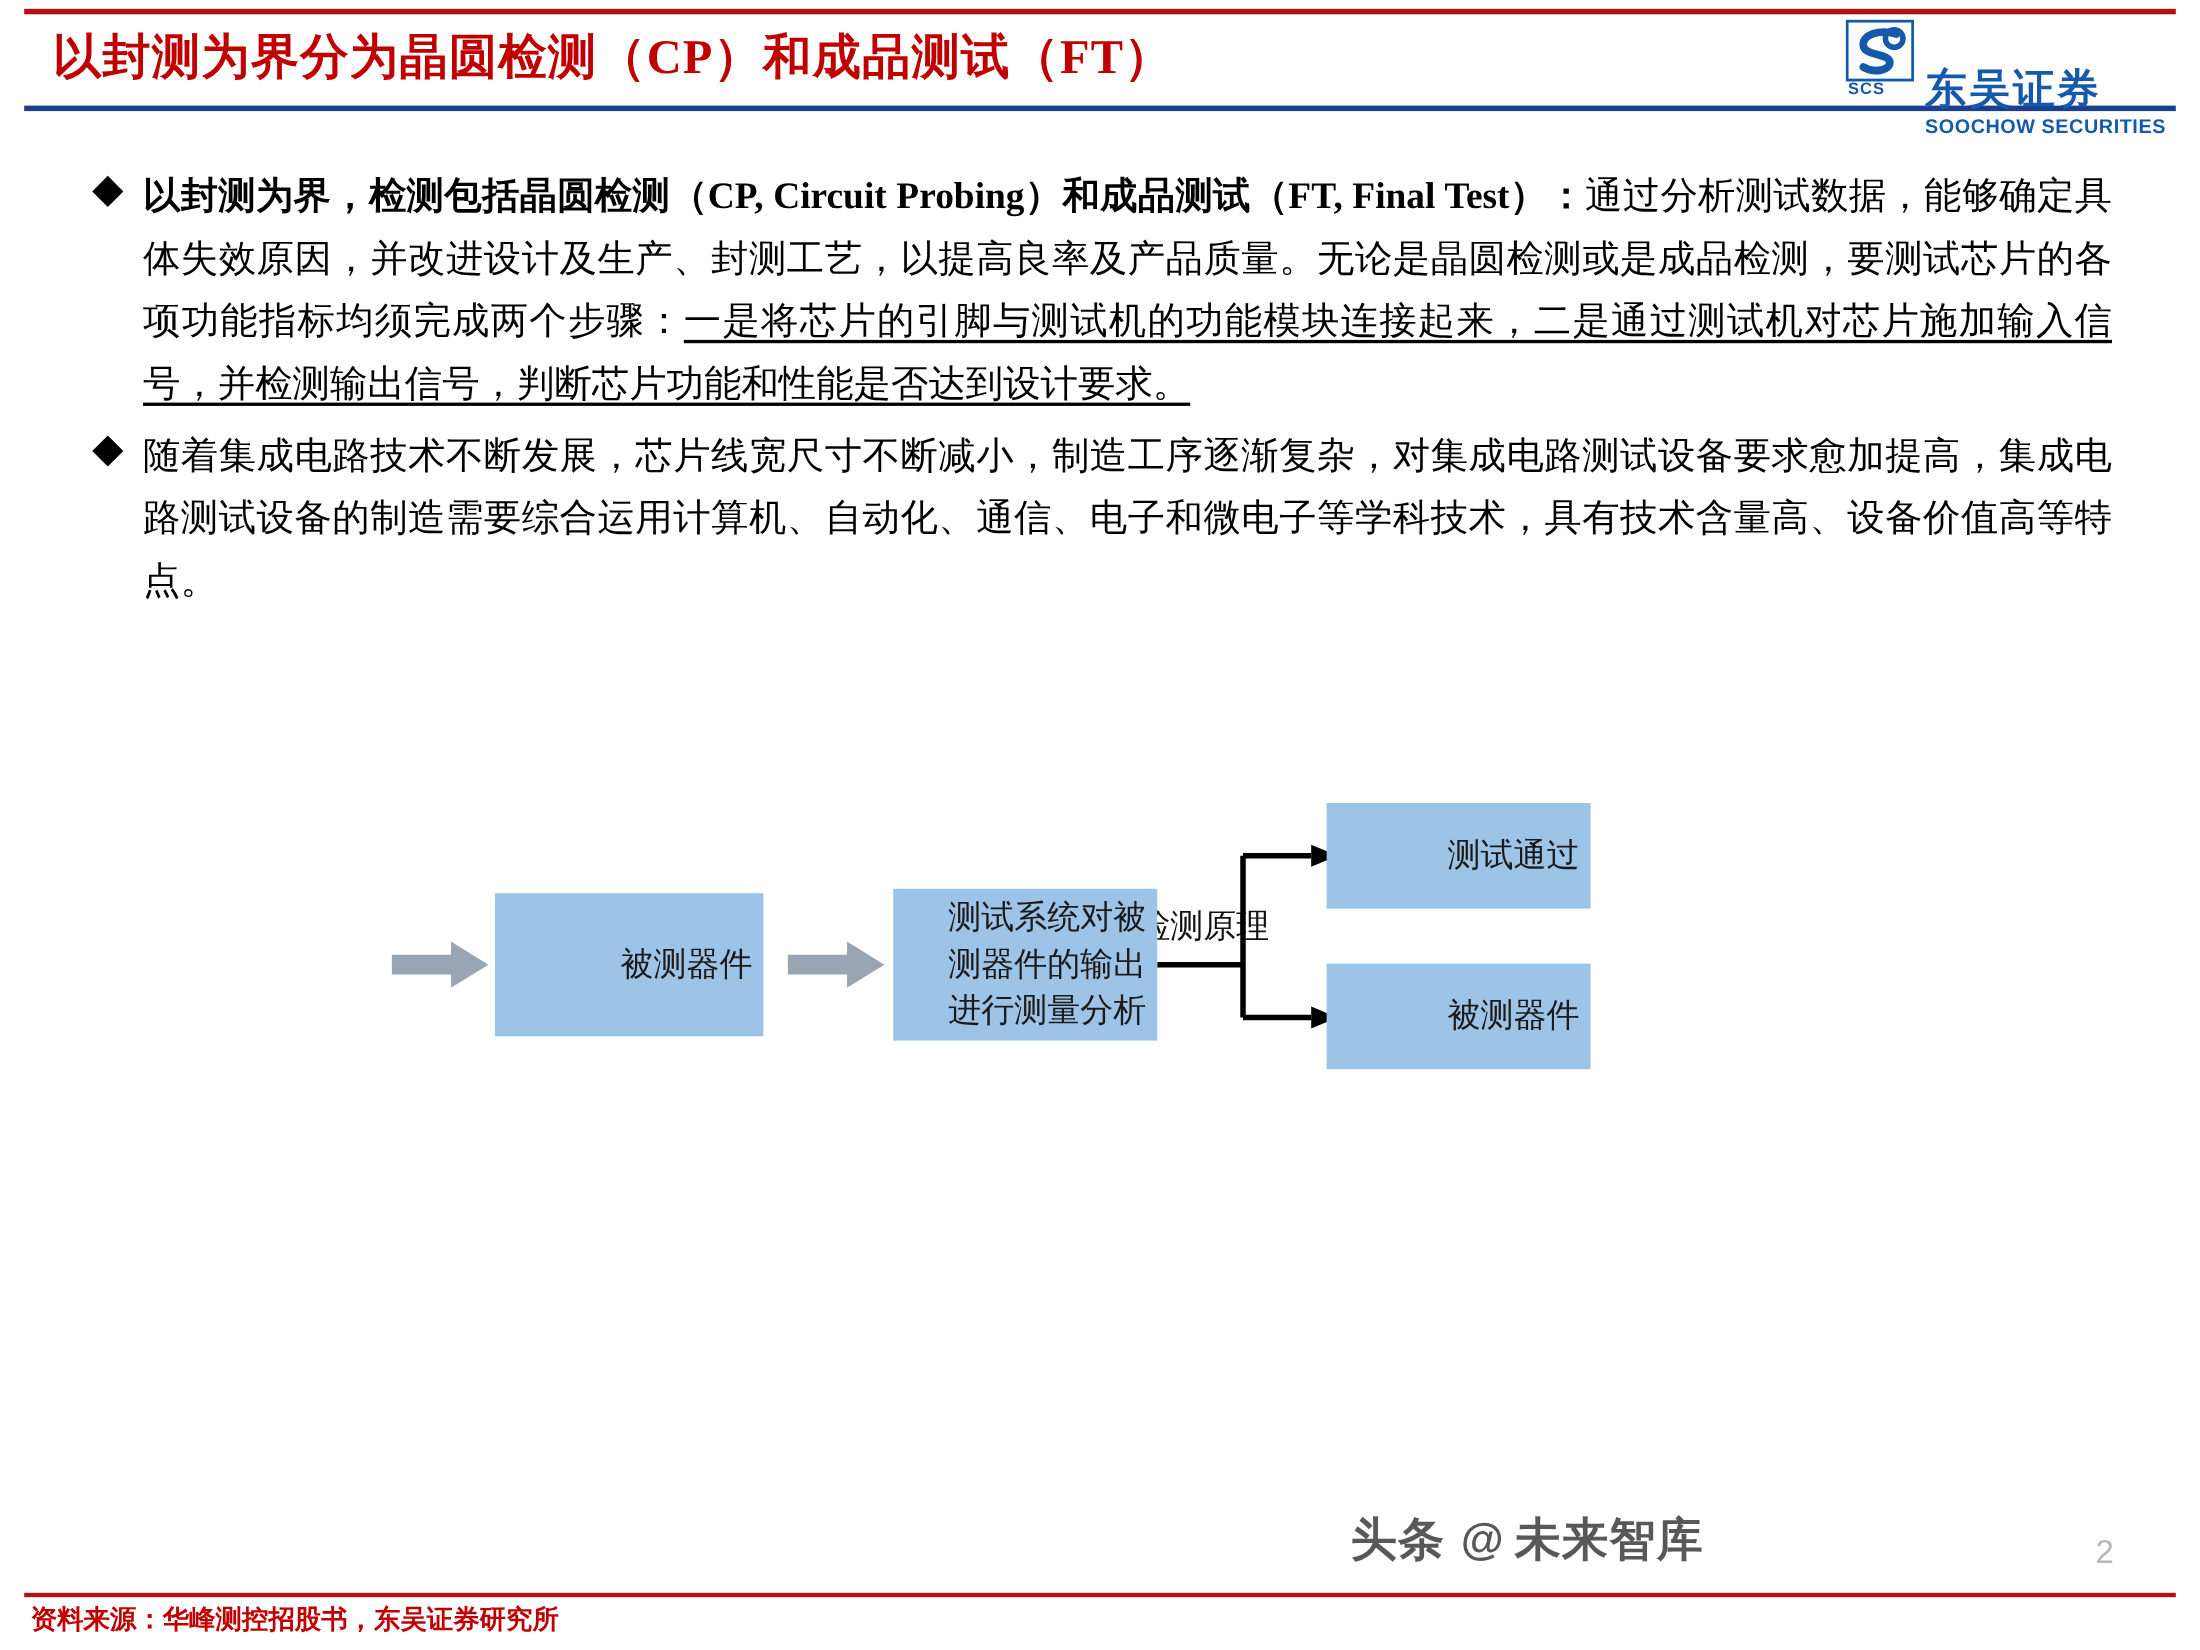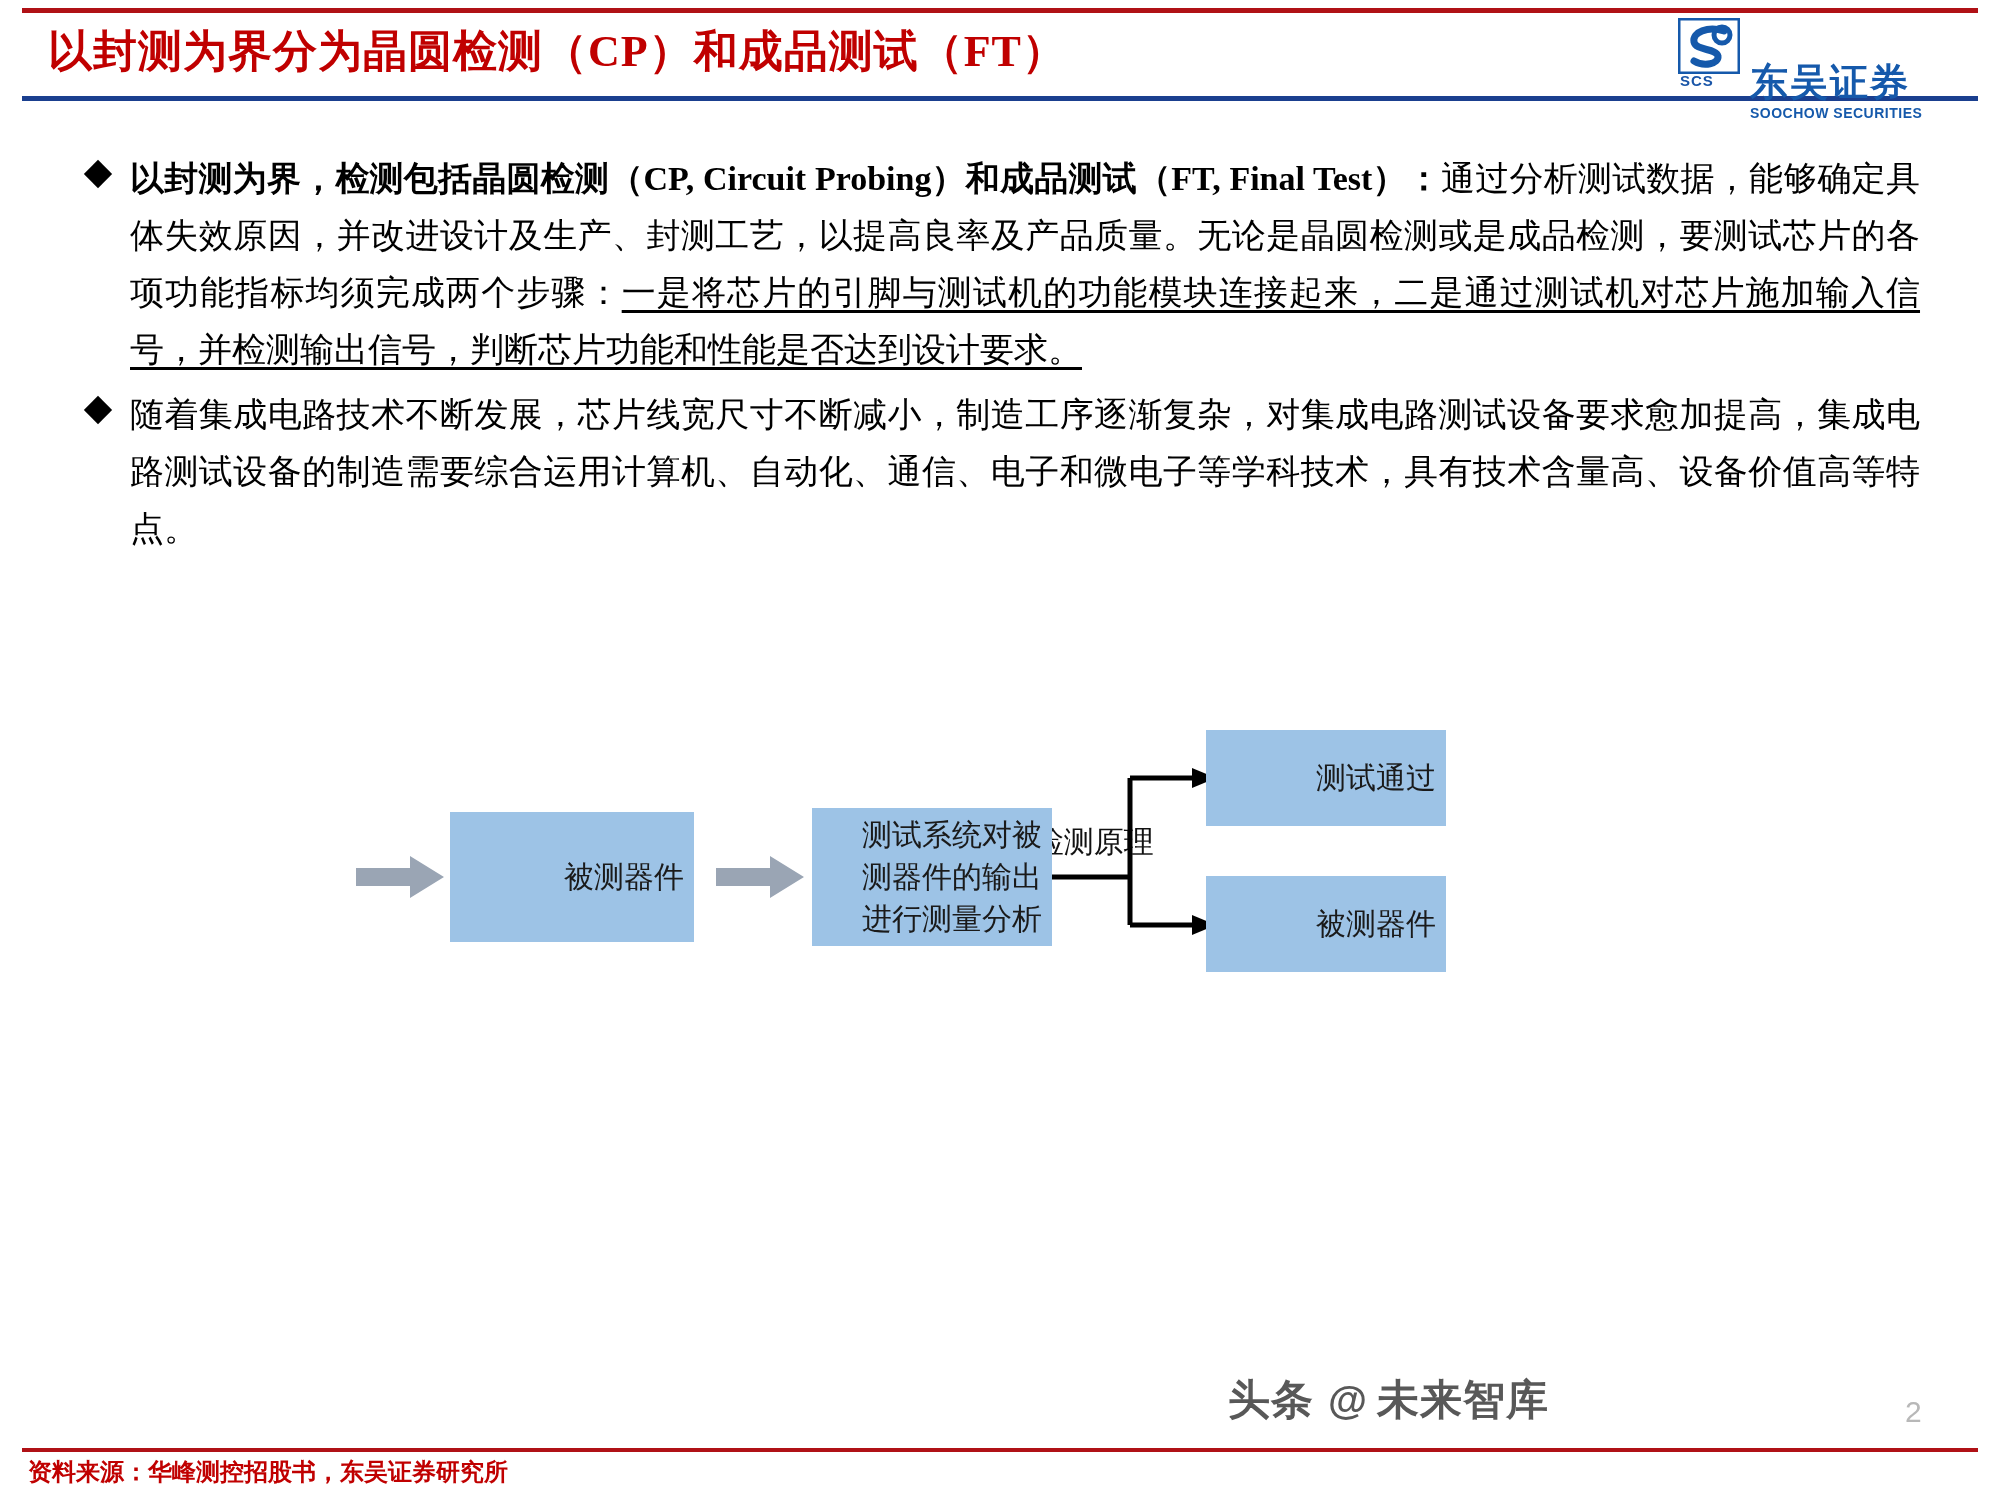--- a/index.html
+++ b/index.html
@@ -47,21 +47,21 @@
     letter-spacing: 1px;
   }
   .logo-text { margin-left: 10px; padding-top: 2px; }
   .logo-cn {
     font-family: "Liberation Serif", "DejaVu Serif", serif;
     font-size: 38px; font-weight: bold; color: #1559ab;
     letter-spacing: 2px; line-height: 1.0; white-space: nowrap; margin-top: 43px;
   }
   .logo-en {
     font-family: "Liberation Sans", sans-serif;
-    font-size: 14px; font-weight: bold; color: #1559ab;
+    font-size: 18px; font-weight: bold; color: #1559ab;
     letter-spacing: 0.5px; margin-top: 4px; white-space: nowrap;
   }
 
   
   .body { position: absolute; left: 0; top: 150px; width: 2000px; }
   .bullet-row {
     position: relative;
     padding-left: 130px;
     padding-right: 30px;
   }

